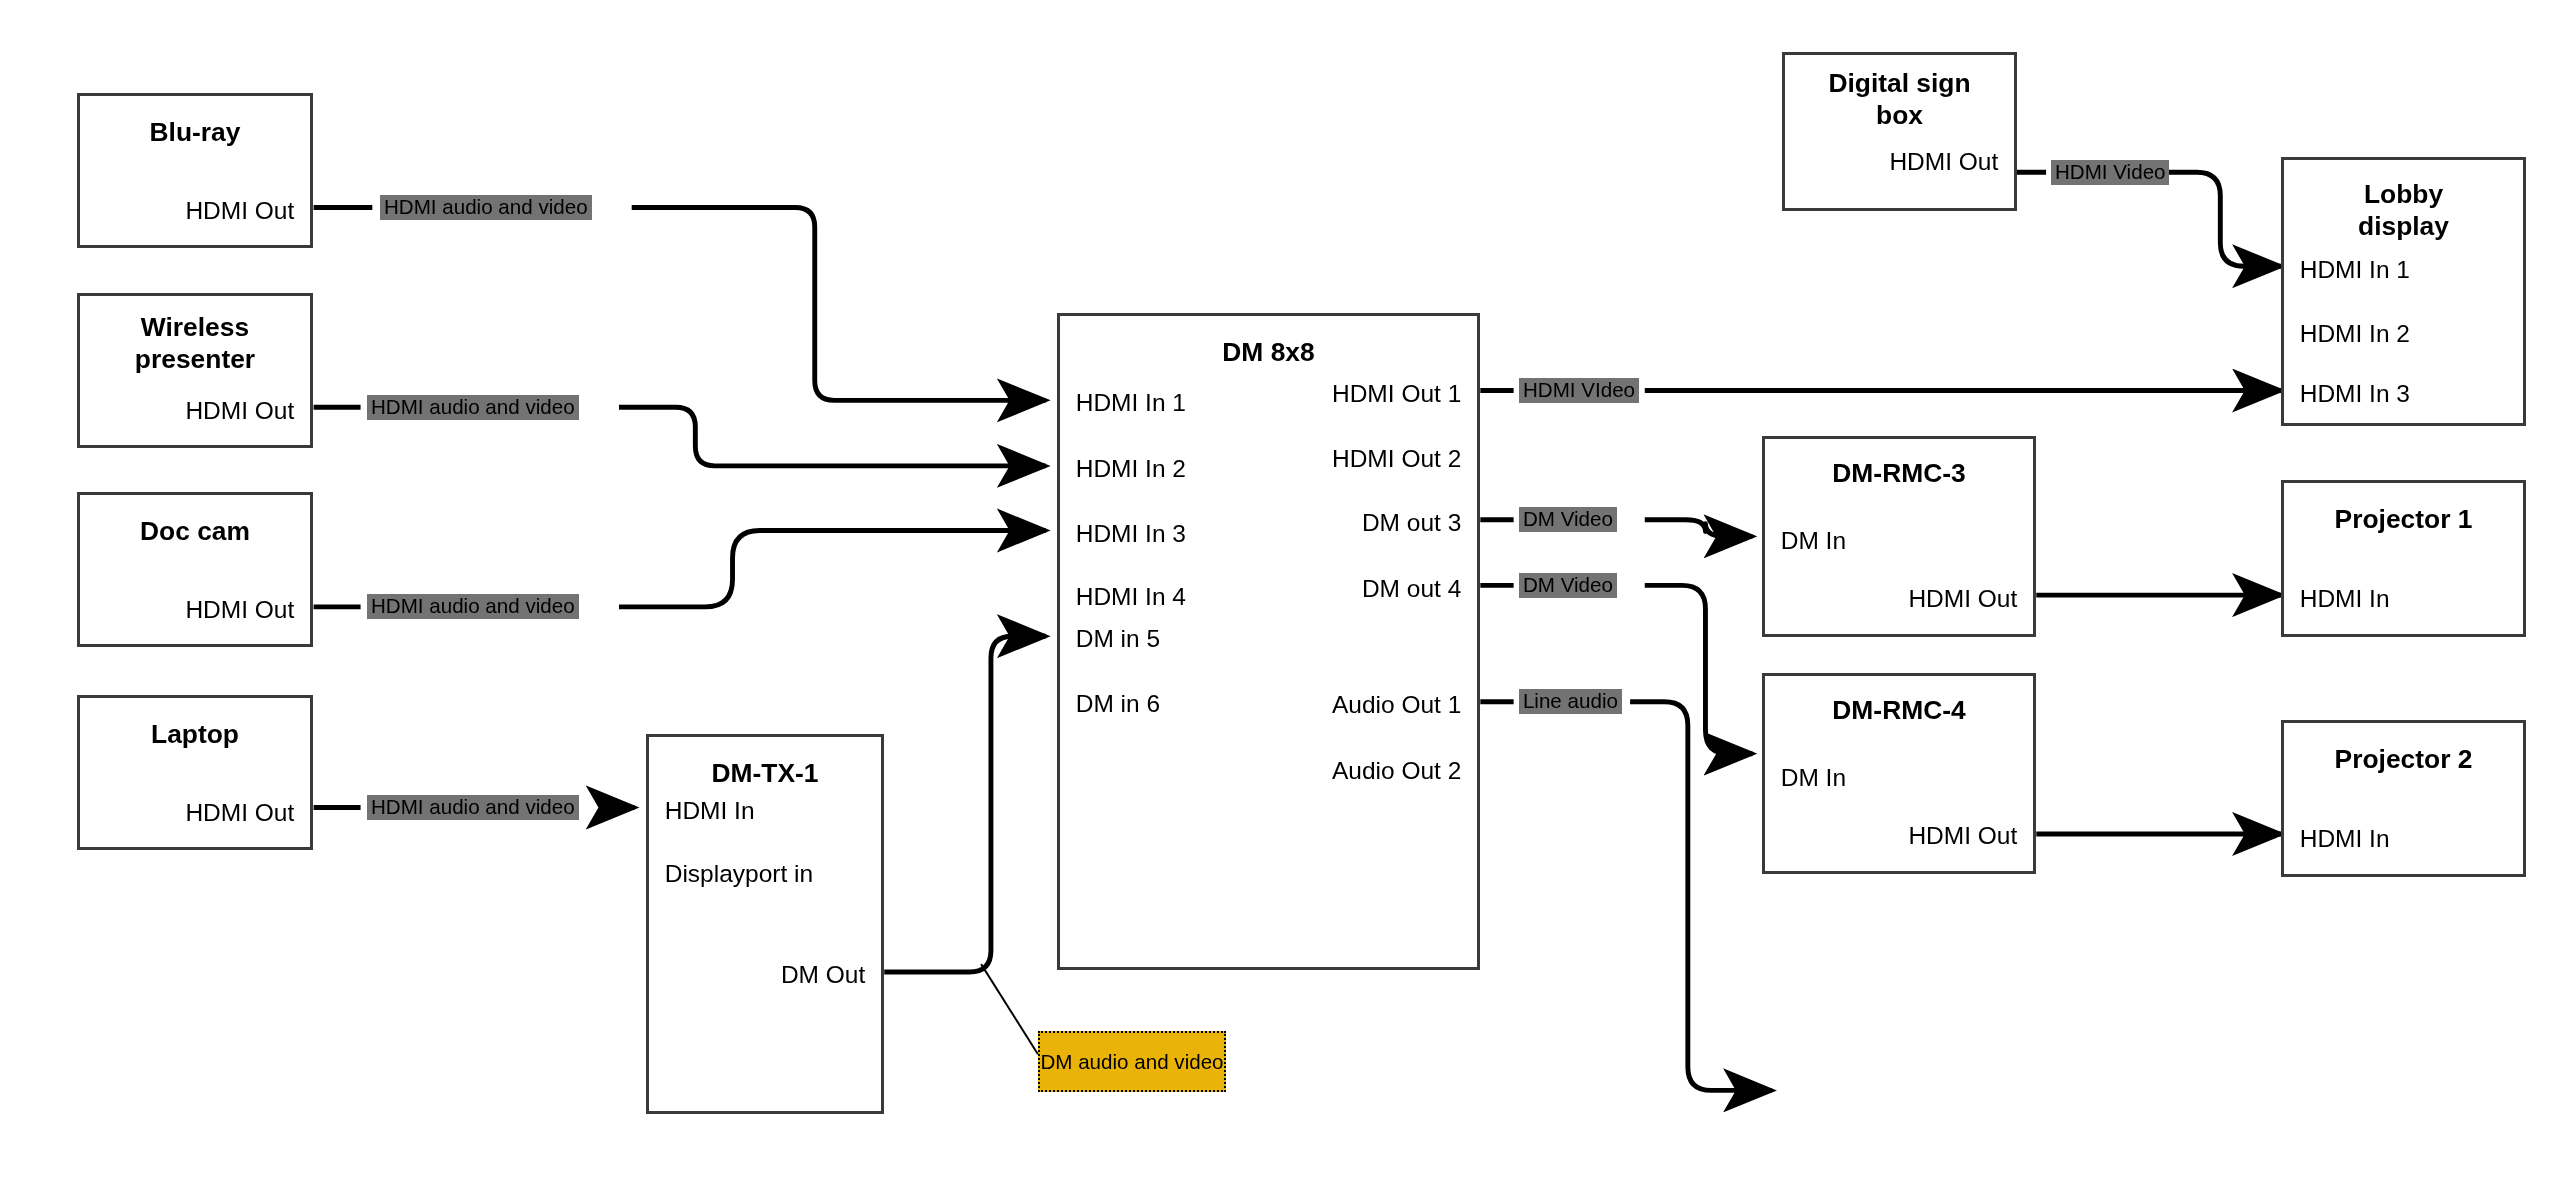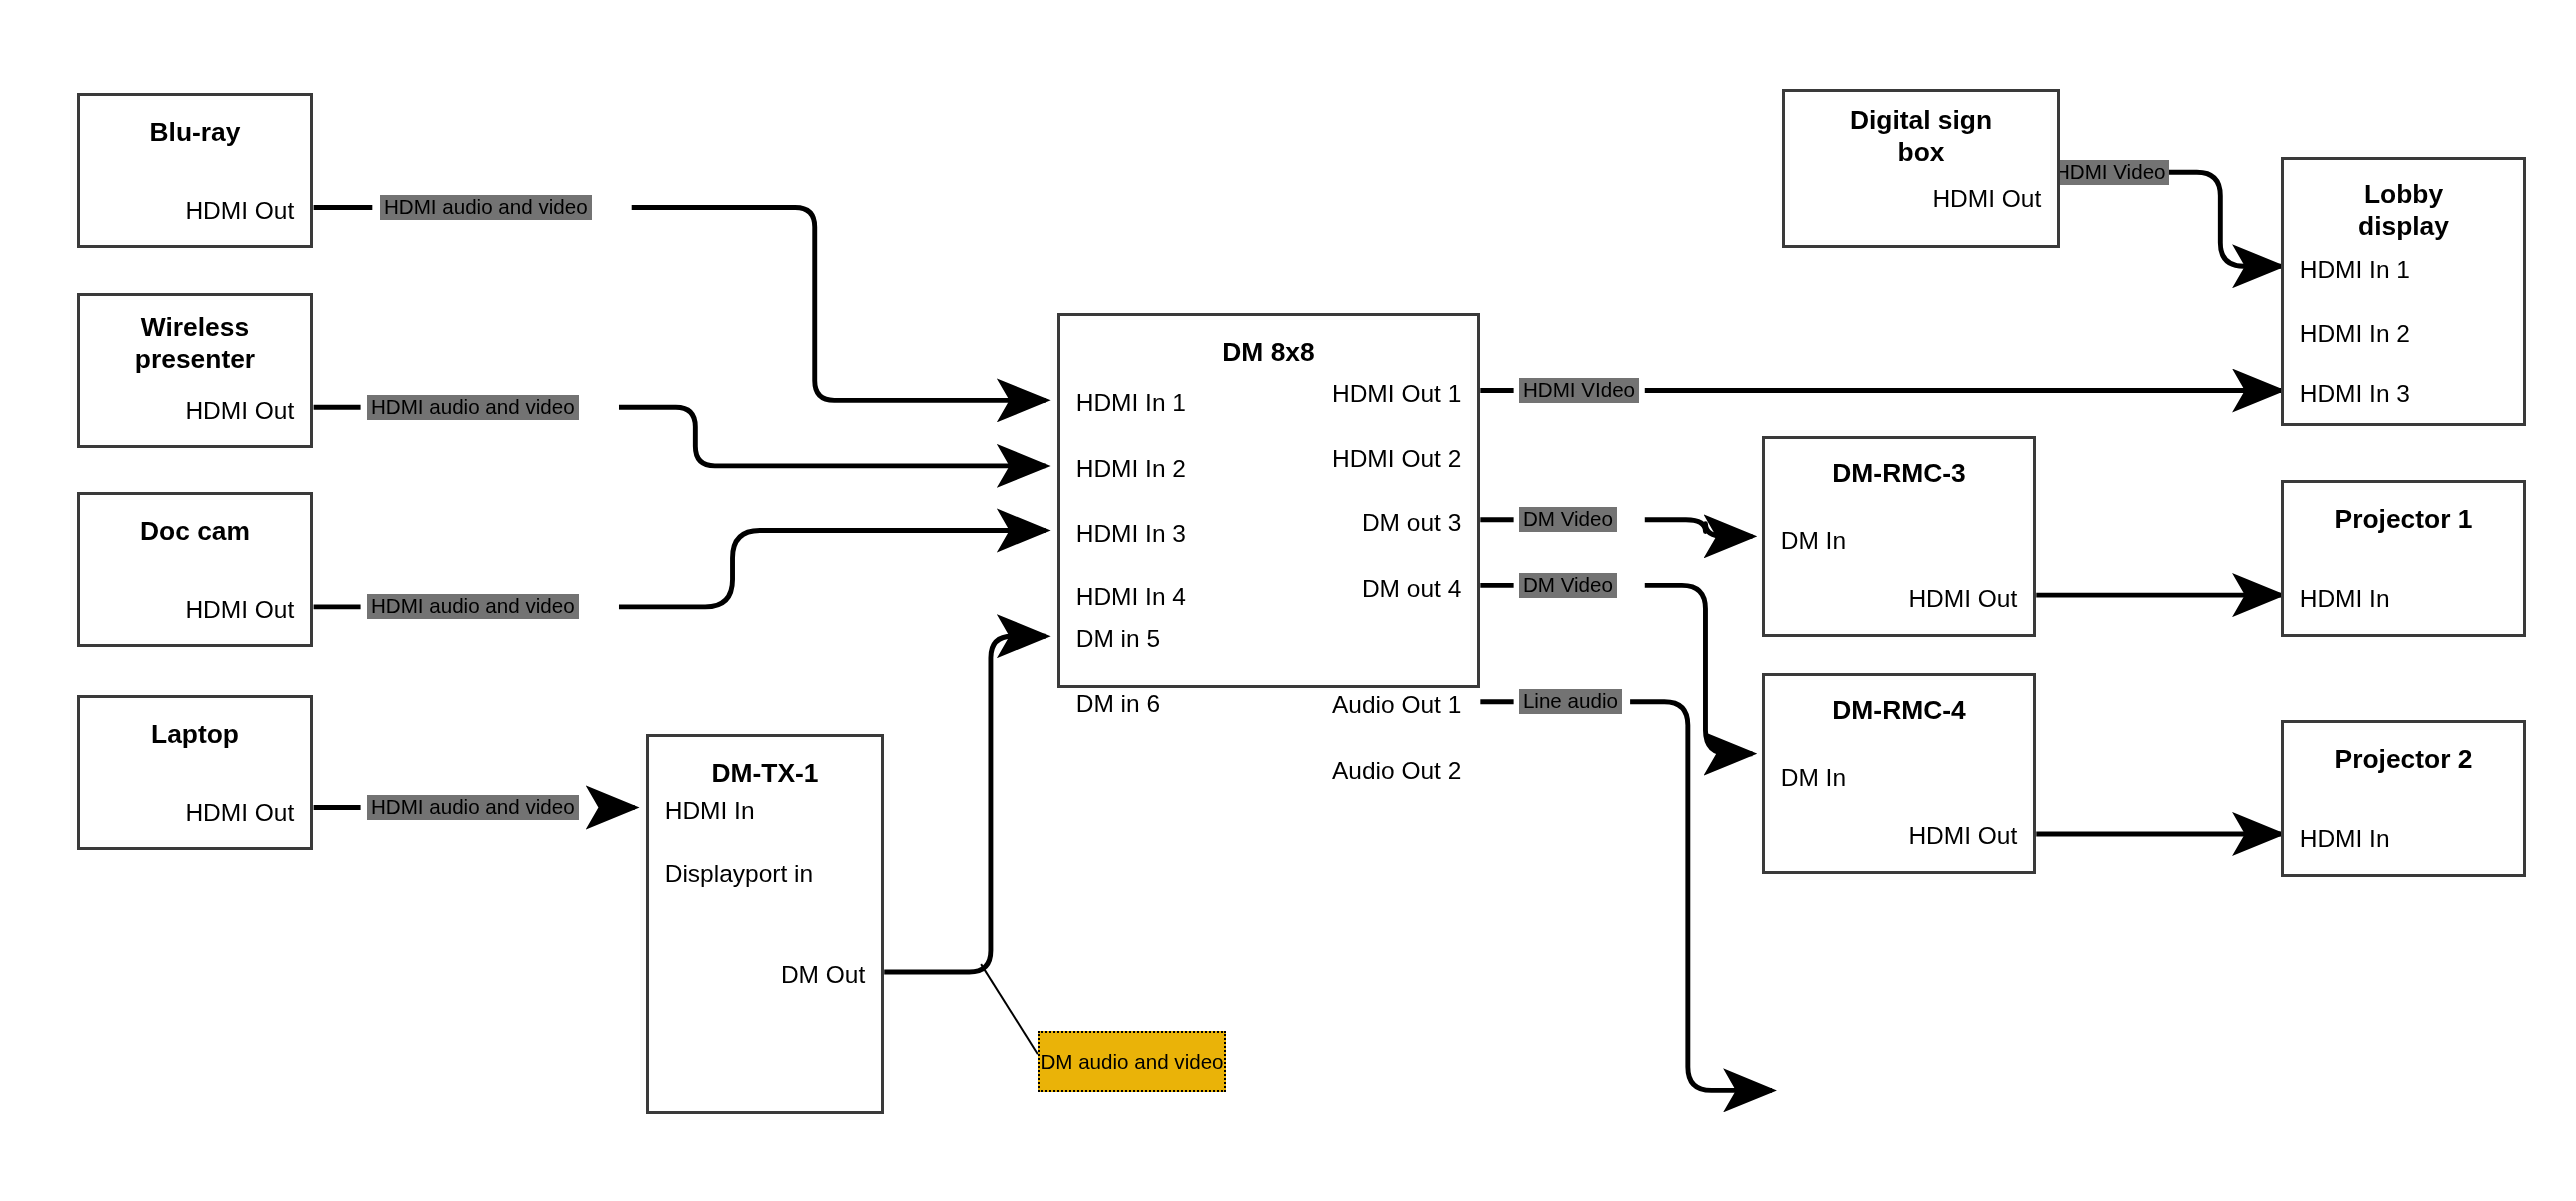--- a/index.html
+++ b/index.html
@@ -164,39 +164,39 @@
     <div class="port right" style="top:100px;">HDMI Out</div>
   </div>
 
   <div class="node-box" style="left:646px; top:734px; width:238px; height:380px;">
     <div class="node-title" style="top:19.6px;">DM-TX-1</div>
     <div class="port left" style="top:59px;">HDMI In</div>
     <div class="port left" style="top:122px;">Displayport in</div>
     <div class="port right" style="top:223px;">DM Out</div>
   </div>
 
-  <div class="node-box" style="left:1057px; top:313px; width:423px; height:375px;">
+  <div class="node-box" style="left:1057px; top:313px; width:423px; height:657px;">
     <div class="node-title" style="top:19.6px;">DM 8x8</div>
 
     <div class="port left" style="top:72px;">HDMI In 1</div>
     <div class="port left" style="top:138px;">HDMI In 2</div>
     <div class="port left" style="top:203px;">HDMI In 3</div>
     <div class="port left" style="top:266px;">HDMI In 4</div>
     <div class="port left" style="top:308px;">DM in 5</div>
     <div class="port left" style="top:373px;">DM in 6</div>
 
     <div class="port right" style="top:63px;">HDMI Out 1</div>
     <div class="port right" style="top:128px;">HDMI Out 2</div>
     <div class="port right" style="top:192px;">DM out 3</div>
     <div class="port right" style="top:258px;">DM out 4</div>
     <div class="port right" style="top:374px;">Audio Out 1</div>
     <div class="port right" style="top:440px;">Audio Out 2</div>
   </div>
 
-  <div class="node-box" style="left:1782px; top:52px; width:278px; height:159px;margin-top:37px;">
+  <div class="node-box" style="left:1782px; top:52px; width:235px; height:159px;">
     <div class="node-title" style="top:11.7px;">Digital sign</div>
     <div class="node-title" style="top:44px;">box</div>
     <div class="port right" style="top:92px;">HDMI Out</div>
   </div>
 
   <div class="node-box" style="left:2281px; top:157px; width:245px; height:269px;">
     <div class="node-title" style="top:17.6px;">Lobby</div>
     <div class="node-title" style="top:50px;">display</div>
     <div class="port left" style="top:95px;">HDMI In 1</div>
     <div class="port left" style="top:159px;">HDMI In 2</div>

